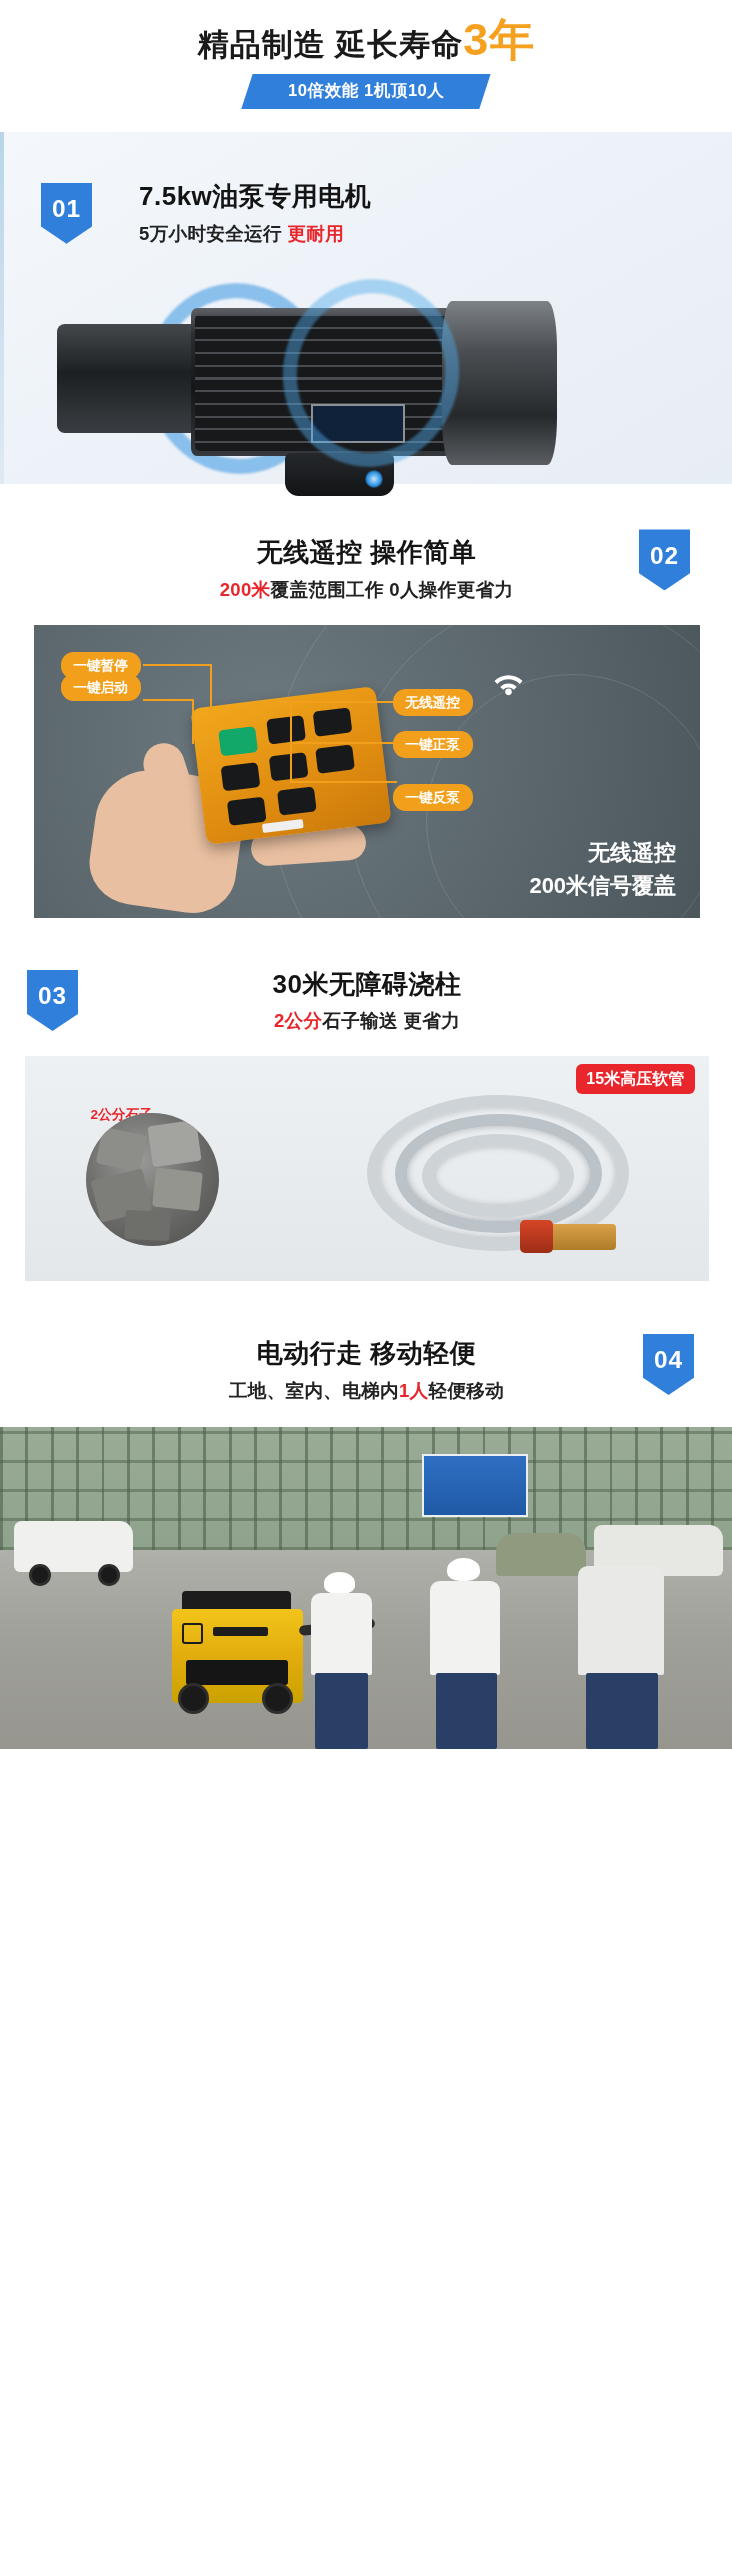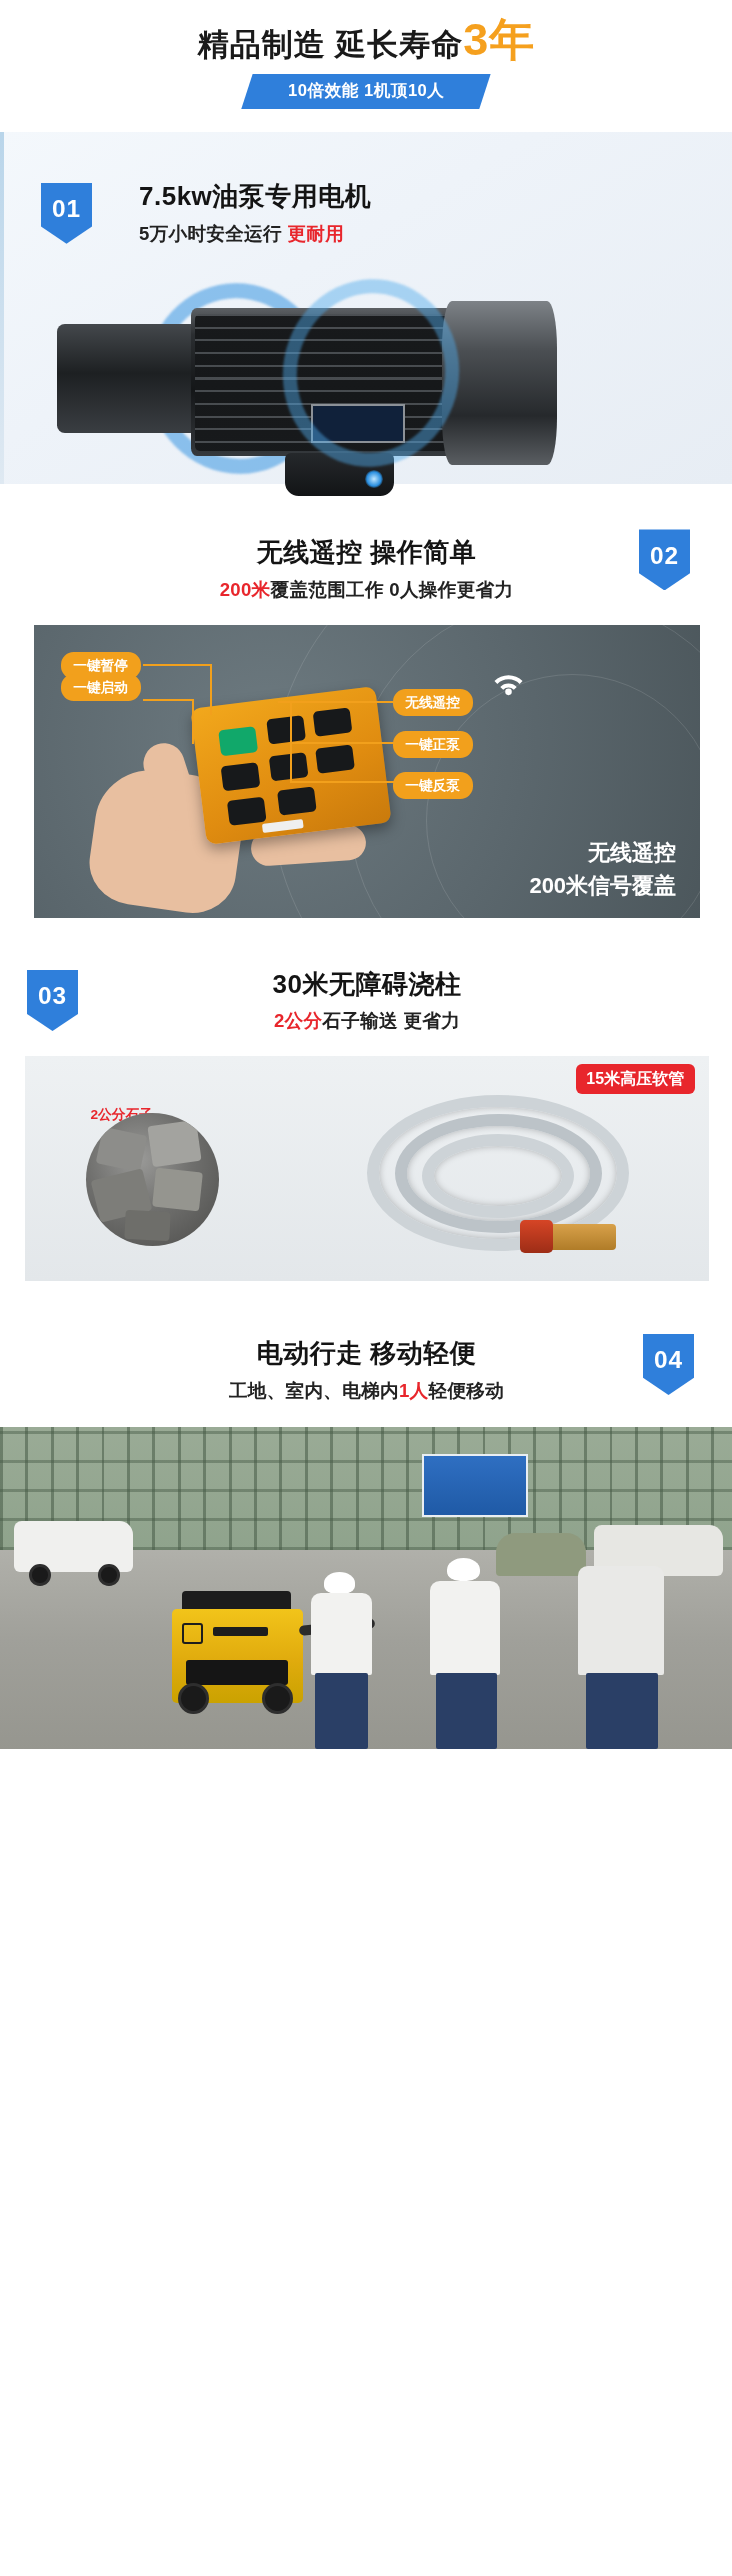--- a/index.html
+++ b/index.html
@@ -237,21 +237,21 @@
     <div class="leader-v" style="left:158px;top:74px;height:45px;"></div>
     <div class="leader" style="left:244px;top:76px;width:115px;"></div>
     <div class="leader" style="left:256px;top:117px;width:107px;"></div>
     <div class="leader" style="left:256px;top:156px;width:107px;"></div>
     <div class="leader-v" style="left:256px;top:76px;height:82px;"></div>
 
     <div class="pill" style="left:27px;top:27px;">一键暂停</div>
     <div class="pill" style="left:27px;top:49px;">一键启动</div>
     <div class="pill" style="left:359px;top:64px;">无线遥控</div>
     <div class="pill" style="left:359px;top:106px;">一键正泵</div>
-    <div class="pill" style="left:359px;top:147px;">一键反泵</div>
+    <div class="pill" style="left:359px;top:159px;">一键反泵</div>
 
     <div class="s2-cap">
       <div>无线遥控</div>
       <div>200米信号覆盖</div>
     </div>
   </div>
 </div>
 
 <div class="section s3">
   <div class="s3-row">

